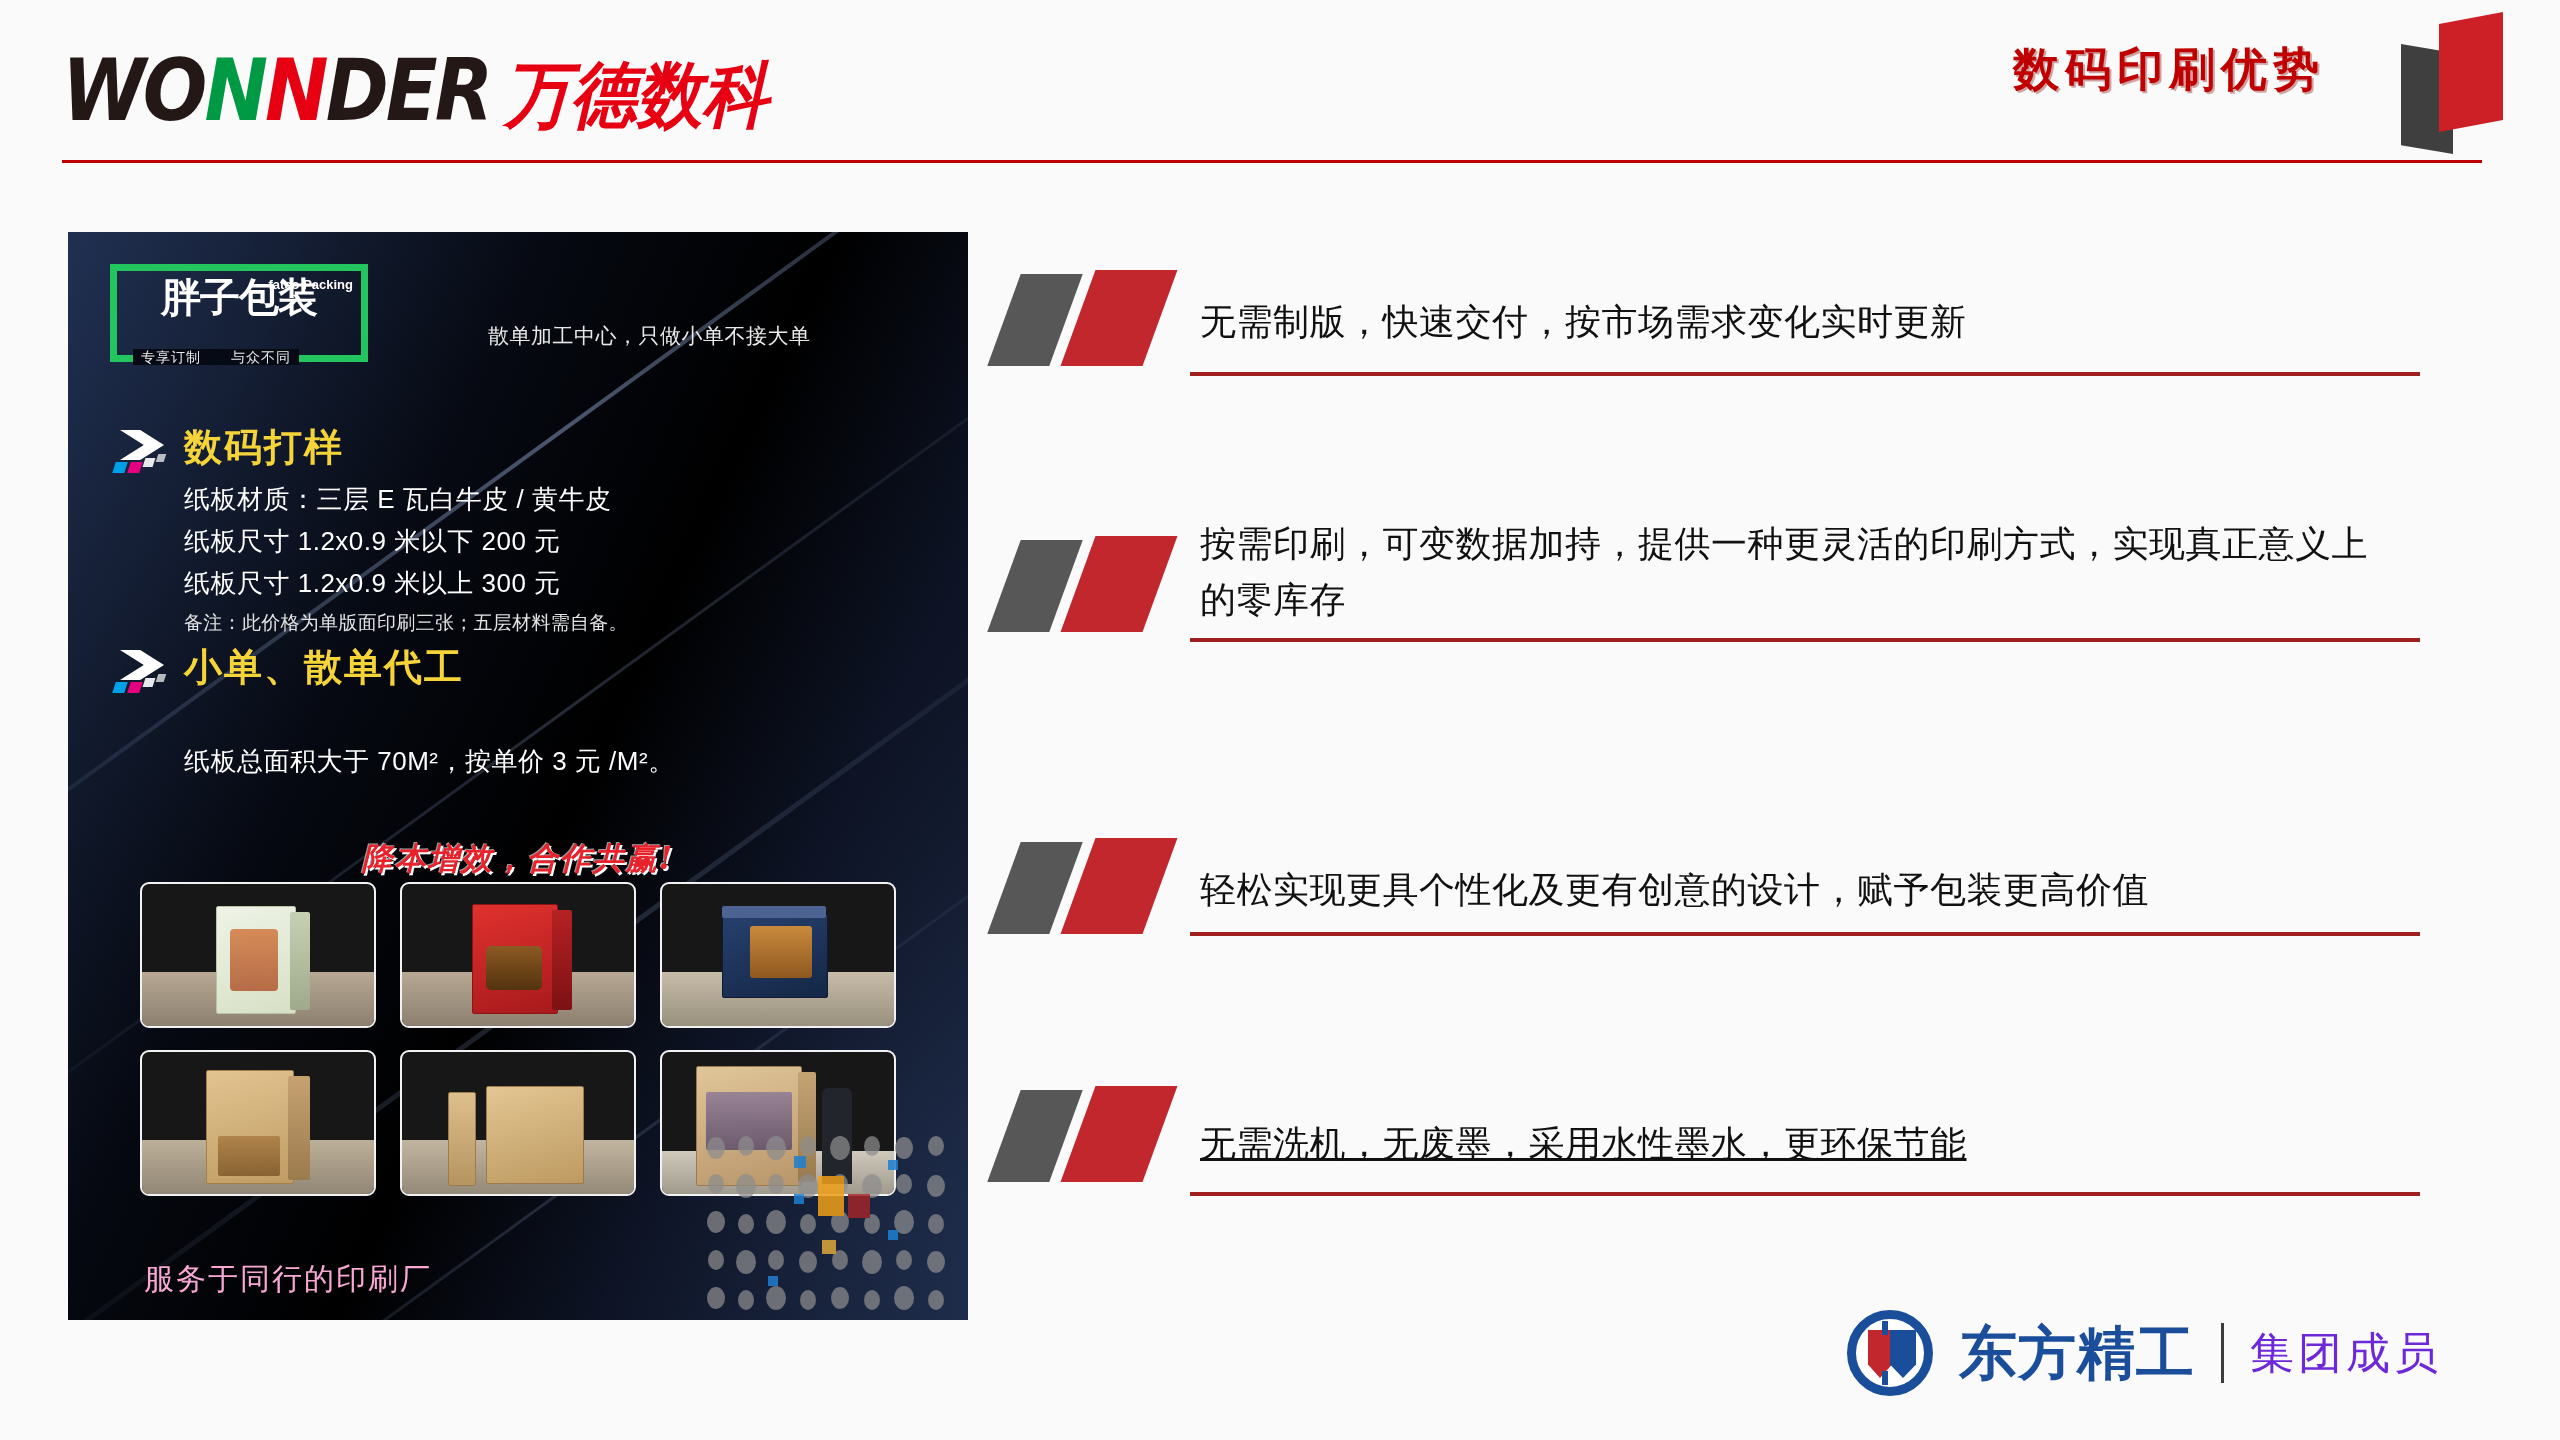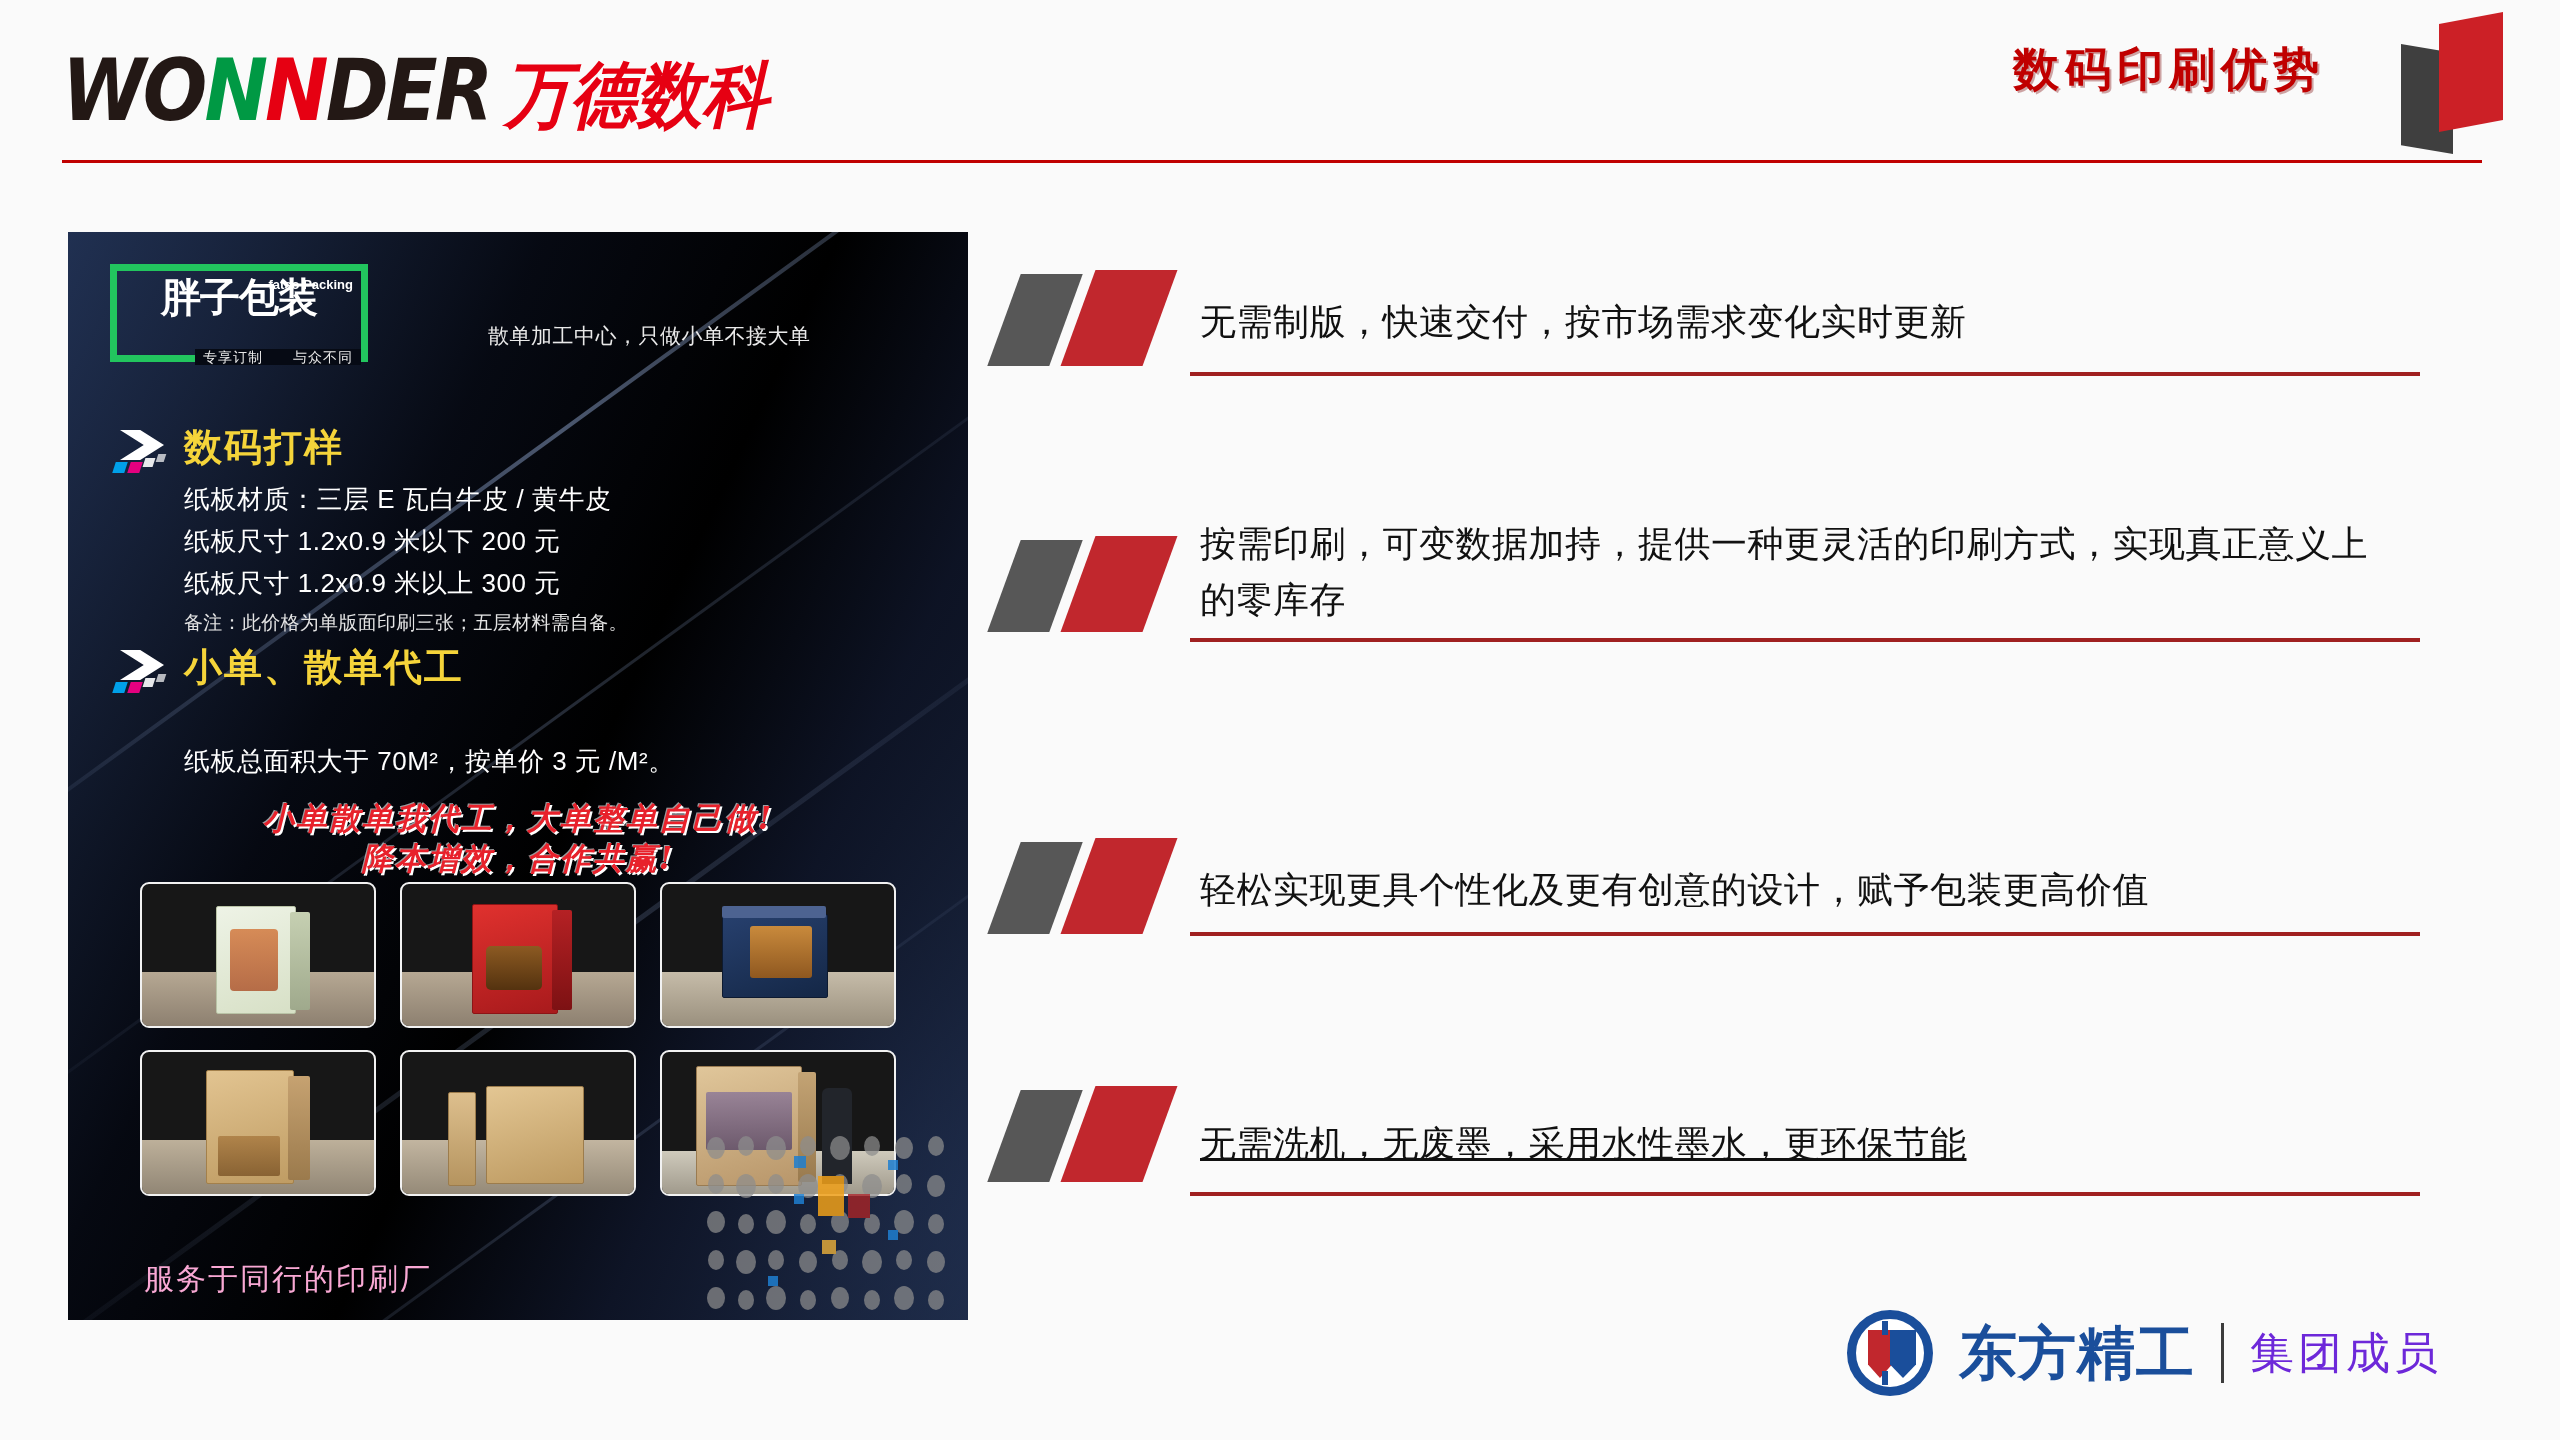--- a/index.html
+++ b/index.html
@@ -87,21 +87,21 @@
   }
   .p-logo .pl-main{
     position:absolute;left:0;right:0;top:6px;text-align:center;
     color:#fff;font-weight:bold;font-size:40px;letter-spacing:-1px;line-height:1;
   }
   .p-logo .pl-en{
     position:absolute;right:8px;top:6px;color:#fff;font-size:13px;font-weight:bold;
     letter-spacing:0px;
   }
   .p-logo .pl-tag{
-    position:absolute;left:16px;right:0;bottom:-12px;text-align:right;
+    position:absolute;left:16px;right:0;bottom:-12px;text-align:left;
   }
   .p-logo .pl-tag span{
     background:#060a14;color:#e8e8e8;font-size:14px;padding:0 8px;letter-spacing:1px;
   }
   .p-head-main{
     position:absolute;left:420px;top:36px;width:420px;
     color:#fff;font-size:40px;font-weight:bold;letter-spacing:1px;line-height:1.1;
   }
   .p-head-sub{
     position:absolute;left:420px;top:90px;width:440px;
@@ -247,21 +247,20 @@
   <div class="p-arrow" style="left:44px;top:416px;">
     <div class="a-big"></div>
     <div class="a-d1"></div>
     <div class="a-d2"></div>
     <div class="a-d3"></div>
     <div class="a-d4"></div>
   </div>
   <div class="p-sec-title" style="left:116px;top:410px;">小单、散单代工</div>
   <div class="p-line" style="left:116px;top:512px;">纸板总面积大于 70M²，按单价 3 元 /M²。</div>
 
-  <div class="p-slogan" style="top:566px;">小单散单我代工，大单整单自己做!</div>
   <div class="p-slogan" style="top:606px;">降本增效，合作共赢!</div>
 
   <div id="p-grid">
     <div class="p-row">
       <div class="p-cell">
         <div class="floor" style="background:linear-gradient(#b6a893,#8d8070);"></div>
         <div class="box" style="left:74px;top:22px;width:78px;height:106px;background:linear-gradient(160deg,#eef3e6,#d7e0c6);border:1px solid #b9c3a6;"></div>
         <div class="boxside" style="left:148px;top:28px;width:20px;height:98px;background:linear-gradient(#c6d0b2,#9fa98c);"></div>
         <div class="box" style="left:88px;top:45px;width:48px;height:62px;background:linear-gradient(#d06a2a,#a8441a);opacity:.75;border-radius:4px;"></div>
       </div>

